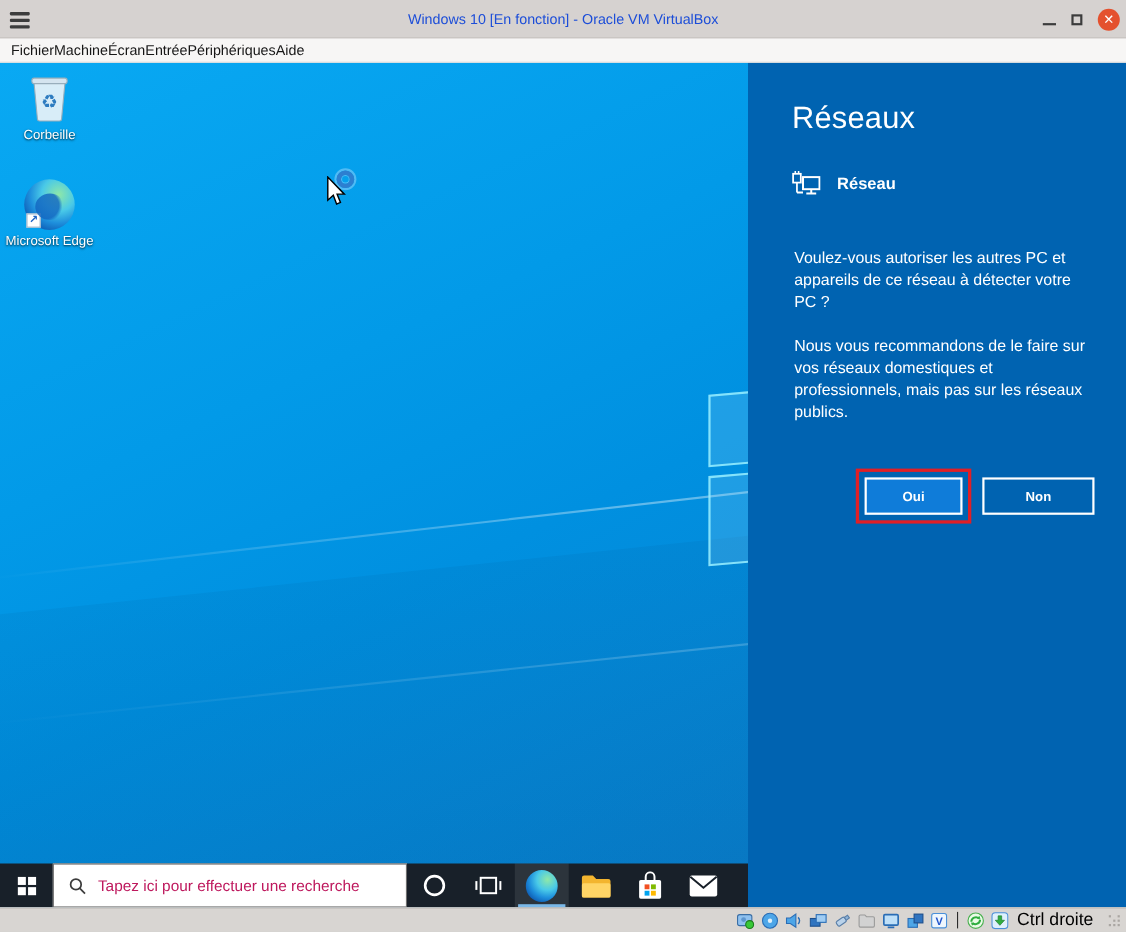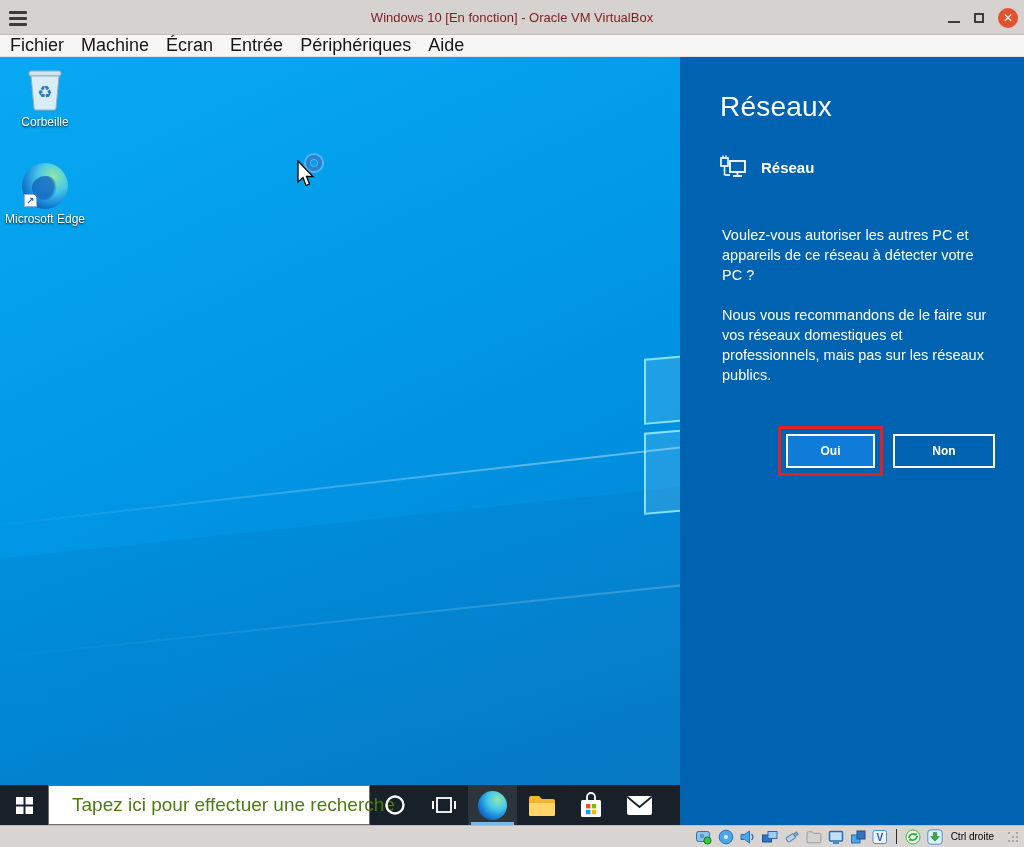--- a/index.html
+++ b/index.html
@@ -7,28 +7,28 @@
   body { font-family:"Liberation Sans","DejaVu Sans",sans-serif; background:#d6d2d0; }
   #root { position:relative; width:1024px; height:847px; overflow:hidden; }
 
   
   .titlebar { position:absolute; left:0; top:0; width:1024px; height:35px;
     background:#d6d2d0; border-bottom:1px solid #c2bebb;
     display:flex; align-items:center; }
   .hamburger { position:absolute; left:9px; top:8px; width:22px; height:20px;
     display:flex; flex-direction:column; justify-content:center; gap:3px; cursor:default; }
   .hamburger i { display:block; height:3px; width:18px; background:#3c3c3c; border-radius:1px; }
-  .win-title { width:100%; text-align:center; font-size:13px; color:#7f1d1d; }
+  .win-title { width:100%; text-align:center; font-size:13px; color:#1d4ed8; }
   .win-controls { position:absolute; right:6px; top:0; height:35px; display:flex; align-items:center; gap:14px; }
   .wc-min { width:12px; height:2px; background:#3c3c3c; margin-top:8px; }
   .wc-max { width:10px; height:10px; border:2px solid #3c3c3c; }
   .wc-close { width:20px; height:20px; border-radius:50%; background:#e4512e; color:#fff;
     display:flex; align-items:center; justify-content:center; font-size:12px; font-weight:bold; }
   .menubar { position:absolute; left:0; top:35px; width:1024px; height:22px; background:#f7f6f5;
-    display:flex; align-items:center; gap:17px; padding-left:10px; font-size:18px; color:#161616;
+    display:flex; align-items:center; padding-left:10px; font-size:13px; color:#161616;
     border-bottom:1px solid #e3e1df; }
   .menubar span { cursor:default; }
 
   
   .screen { position:absolute; left:0; top:57px; width:1024px; height:768px; overflow:hidden; }
 
   
   .desktop { position:absolute; left:0; top:0; width:680px; height:768px; overflow:hidden;
     background:linear-gradient(155deg,#09a9f3 0%, #029ae8 38%, #0090e0 60%, #0a81cf 100%); }
   .beam { position:absolute; height:2px; background:linear-gradient(90deg, rgba(255,255,255,0) 0%, rgba(255,255,255,.38) 85%); transform-origin:left center; }
@@ -54,21 +54,21 @@
 
   
   .busy-ring { position:absolute; left:306px; top:98px; width:16px; height:16px; border-radius:50%;
     border:4px solid #2d7fd0; box-shadow:0 0 0 2px rgba(130,205,250,.6), inset 0 0 0 1px rgba(130,205,250,.6); }
   .cursor { position:absolute; left:296px; top:103px; }
 
   
   .taskbar { position:absolute; left:0; top:728px; width:680px; height:40px; background:#182029; display:flex; align-items:stretch; }
   .tb-start { width:48px; display:flex; align-items:center; justify-content:center; }
   .tb-search { width:322px; background:#ffffff; border:1px solid #6f6f6f; display:flex; align-items:center; gap:10px; padding-left:13px; }
-  .tb-search .ph { font-size:19px; color:#4d7c0f; white-space:nowrap; }
+  .tb-search .ph { font-size:14px; color:#be185d; white-space:nowrap; }
   .tb-slot { width:49px; display:flex; align-items:center; justify-content:center; position:relative; }
   .tb-slot.active { background:rgba(255,255,255,.09); }
   .tb-slot.active::after { content:""; position:absolute; left:3px; right:3px; bottom:0; height:3px; background:#7ab8e8; }
   .edge-small { width:29px; height:29px; border-radius:50%;
     background:radial-gradient(circle at 68% 30%, #8fe8a8 0%, #49c9e8 34%, #1e8fdc 58%, #0c57b0 82%, #0a3f90 100%); }
 
   
   .panel { position:absolute; left:680px; top:0; width:344px; height:768px; background:#0063b1; color:#fff; }
   .panel-title { margin:34px 0 0 40px; font-size:28px; font-weight:300; letter-spacing:.2px; }
   .net-row { margin:32px 0 0 40px; display:flex; align-items:center; gap:15px; }
@@ -80,21 +80,21 @@
   .btn { border:2px solid #ffffff; color:#fff; font-size:12px; font-weight:bold;
     display:flex; align-items:center; justify-content:center; cursor:pointer; }
   .btn-oui { width:89px; height:34px; background:#0f7cd9; }
   .btn-non { position:absolute; left:213px; top:377px; width:102px; height:34px; background:transparent; }
 
   
   .statusbar { position:absolute; left:0; top:825px; width:1024px; height:22px; background:#d8d5d2;
     border-top:1px solid #bfbbb8; display:flex; align-items:center; justify-content:flex-end; gap:6px; padding-right:4px; }
   .sb-icon { width:16px; height:16px; display:flex; align-items:center; justify-content:center; }
   .sb-sep { width:1px; height:15px; background:#2b2b2b; margin:0 2px; }
-  .sb-key { font-size:10px; color:#000; margin:0 6px 0 2px; white-space:nowrap; }
+  .sb-key { font-size:16px; color:#000; margin:0 6px 0 2px; white-space:nowrap; }
   .grip { width:14px; height:14px; display:grid; grid-template-columns:repeat(3,4px); grid-template-rows:repeat(3,4px); }
   .grip i { width:2px; height:2px; background:#aaa6a2; align-self:end; justify-self:end; }
   .grip i:nth-child(2), .grip i:nth-child(4) { background:transparent; }
 </style>
 </head>
 <body>
 
 <div id="root">
 
   <div class="titlebar">

